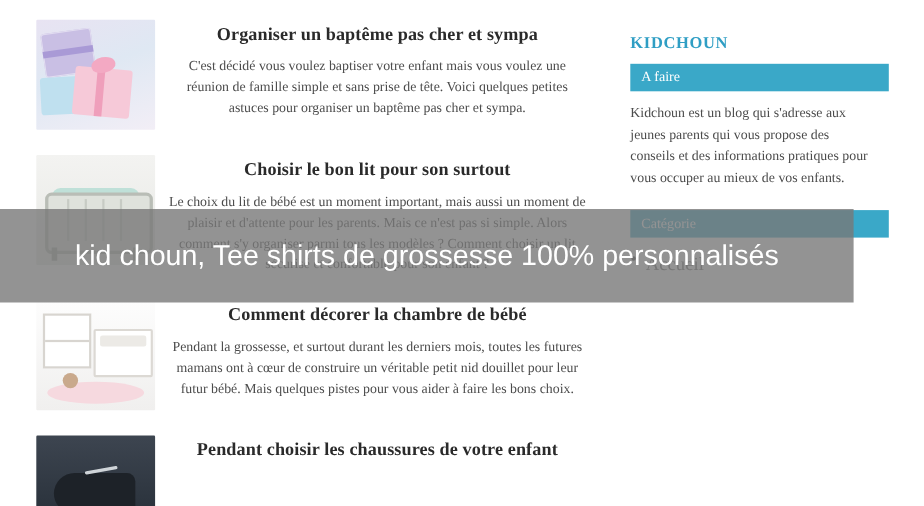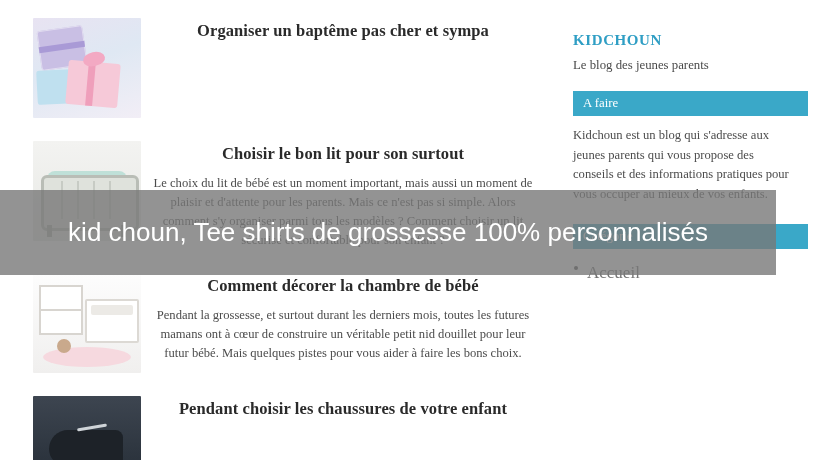--- a/index.html
+++ b/index.html
@@ -241,20 +241,21 @@
 
       <div class="article">
         <div class="thumb th1">
           <div class="box-a"></div>
             <div class="box-c"></div>
             <div class="box-b"></div>
             <div class="bow"></div>
         </div>
         <div class="article-body">
           <h2 class="article-title">Organiser un baptême pas cher et sympa</h2>
+          <p class="article-text">C'est décidé vous voulez baptiser votre enfant mais vous voulez une réunion de famille simple et sans prise de tête. Voici quelques petites astuces pour organiser un baptême pas cher et sympa.</p>
         </div>
       </div>
 
       <div class="article">
         <div class="thumb th2">
           <div class="crib-mat"></div>
           <div class="crib-body"></div>
           <div class="bar" style="left:28px;"></div>
           <div class="bar" style="left:44px;"></div>
           <div class="bar" style="left:60px;"></div>
@@ -289,21 +290,20 @@
         <div class="article-body">
           <h2 class="article-title">Pendant choisir les chaussures de votre enfant</h2>
           <p class="article-text"></p>
         </div>
       </div>
 
     </div>
 
     <div class="side-col">
       <h1 class="site-title">KIDCHOUN</h1>
-      <p class="site-tagline">Le blog des jeunes parents</p>
 
       <div class="widget-head">A faire</div>
       <p class="widget-text">Kidchoun est un blog qui s'adresse aux jeunes parents qui vous propose des conseils et des informations pratiques pour vous occuper au mieux de vos enfants.</p>
 
       <div class="widget-head">Catégorie</div>
       <ul class="widget-list">
         <li><span>Accueil</span></li>
       </ul>
     </div>
 

